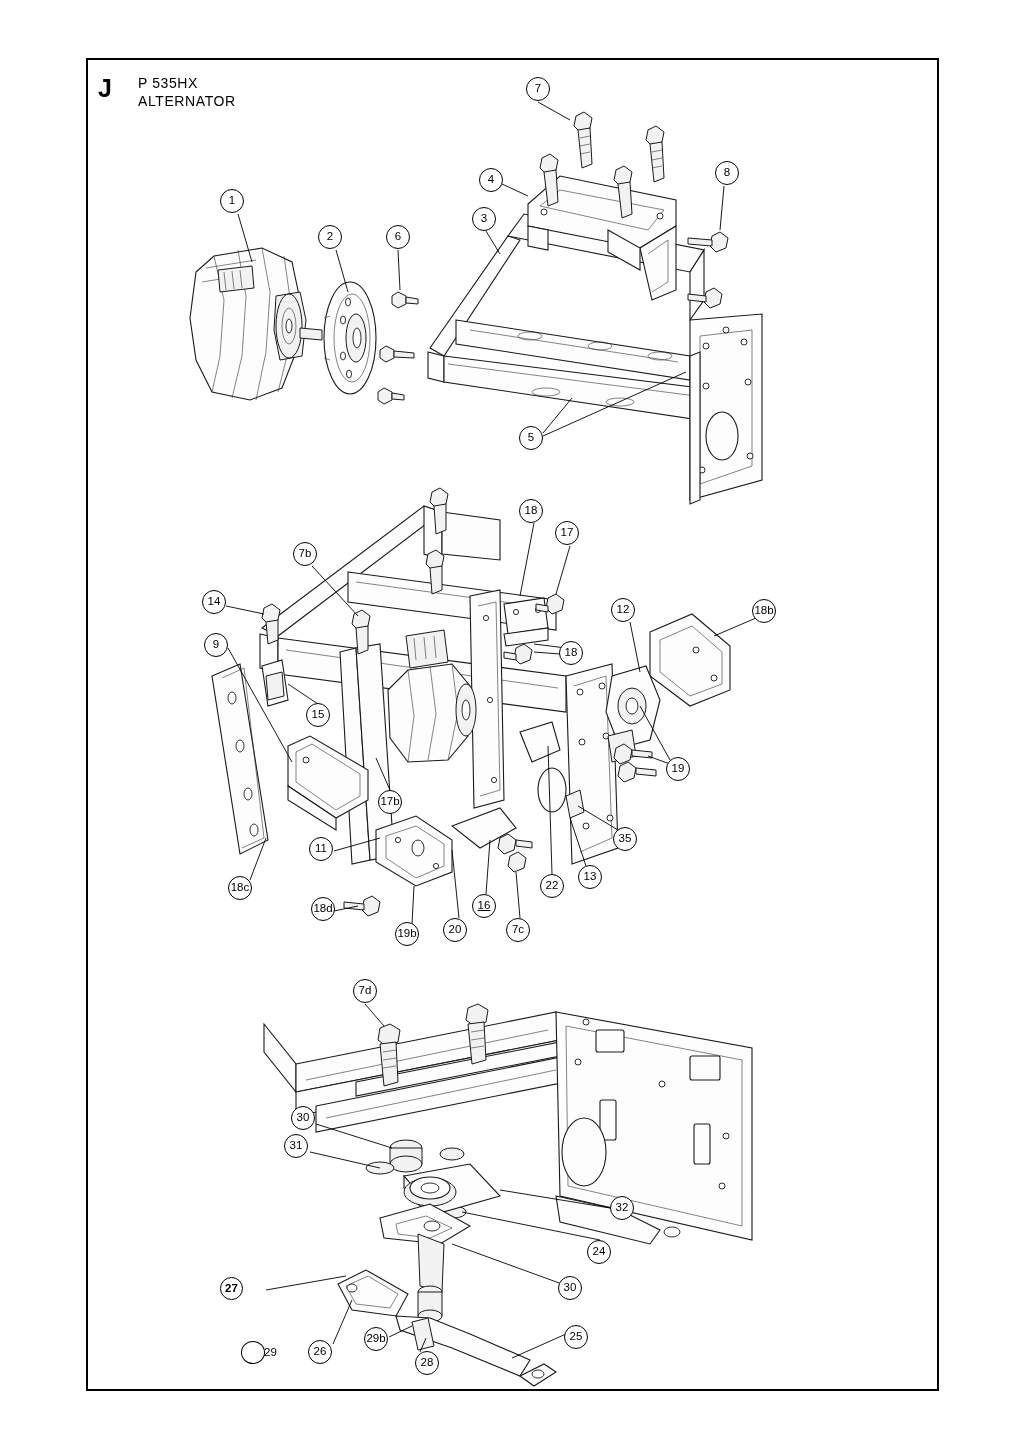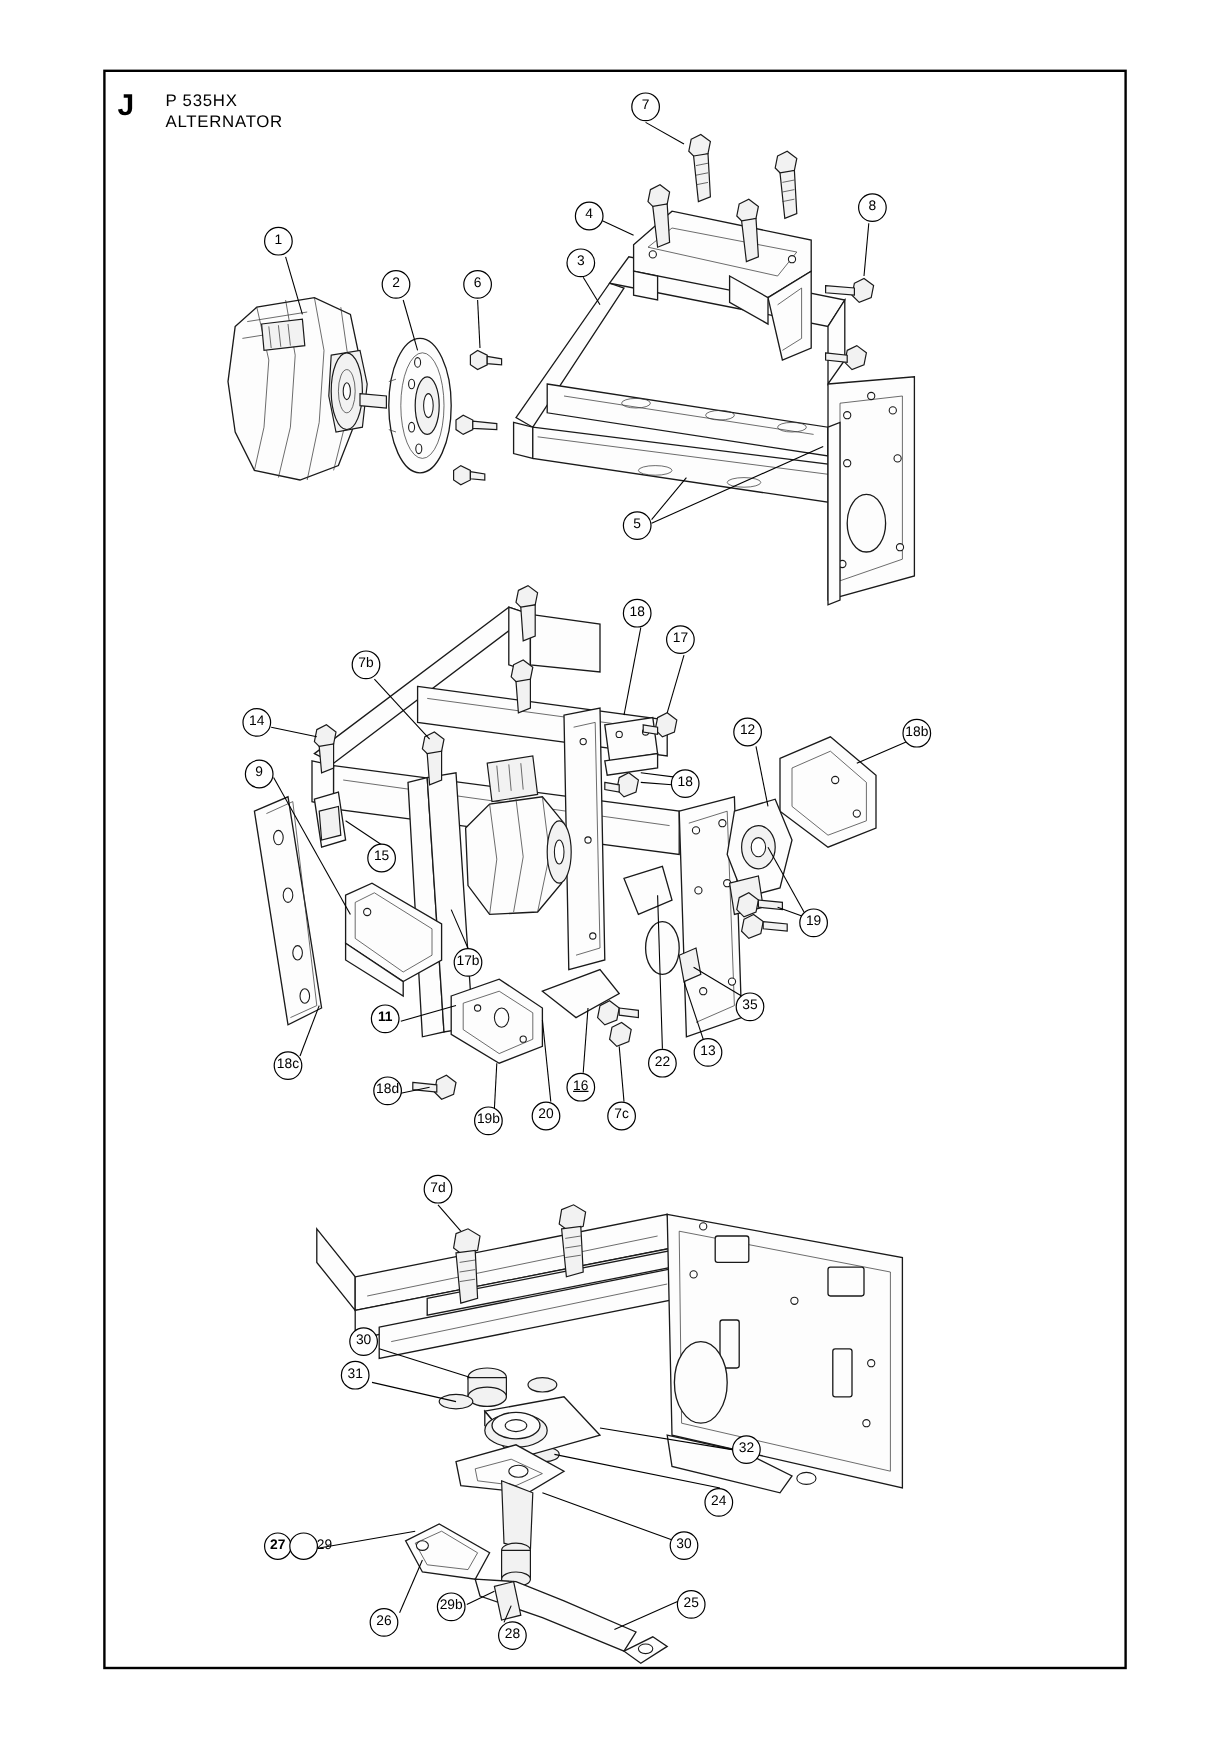--- a/index.html
+++ b/index.html
@@ -444,21 +444,21 @@
     <div class="balloon" style="left:318px; top:225px;">2</div>
     <div class="balloon" style="left:472px; top:207px;">3</div>
     <div class="balloon" style="left:479px; top:168px;">4</div>
     <div class="balloon" style="left:519px; top:426px;">5</div>
     <div class="balloon" style="left:386px; top:225px;">6</div>
     <div class="balloon" style="left:526px; top:77px;">7</div>
     <div class="balloon" style="left:715px; top:161px;">8</div>
 
     <div class="balloon" style="left:204px; top:633px;">9</div>
     <div class="balloon" style="left:519px; top:499px;">18</div>
-    <div class="balloon" style="left:309px; top:837px;font-weight:bold;">11</div>
+    <div class="balloon" style="left:309px; top:837px;">11</div>
     <div class="balloon" style="left:611px; top:598px;">12</div>
     <div class="balloon" style="left:578px; top:865px;">13</div>
     <div class="balloon" style="left:202px; top:590px;">14</div>
     <div class="balloon" style="left:306px; top:703px;">15</div>
     <div class="balloon" style="left:472px; top:894px;text-decoration:underline;">16</div>
     <div class="balloon" style="left:555px; top:521px;">17</div>
     <div class="balloon" style="left:378px; top:790px;">17b</div>
     <div class="balloon" style="left:559px; top:641px;">18</div>
     <div class="balloon" style="left:752px; top:599px;">18b</div>
     <div class="balloon" style="left:228px; top:876px;">18c</div>
@@ -470,21 +470,21 @@
     <div class="balloon" style="left:540px; top:874px;">22</div>
     <div class="balloon" style="left:293px; top:542px;">7b</div>
     <div class="balloon" style="left:506px; top:918px;">7c</div>
 
     <div class="balloon" style="left:353px; top:979px;">7d</div>
     <div class="balloon" style="left:558px; top:1276px;">30</div>
     <div class="balloon" style="left:587px; top:1240px;">24</div>
     <div class="balloon" style="left:564px; top:1325px;">25</div>
     <div class="balloon" style="left:308px; top:1340px;">26</div>
     <div class="balloon narrow" style="left:220px; top:1277px;font-weight:bold;">27</div>
-    <div class="balloon narrow" style="left:241px; top:1277px;padding-left:22px;">29</div>
+    <div class="balloon narrow" style="left:241px; top:1341px;padding-left:22px;">29</div>
     <div class="balloon" style="left:415px; top:1351px;">28</div>
     <div class="balloon" style="left:364px; top:1327px;">29b</div>
     <div class="balloon" style="left:291px; top:1106px;">30</div>
     <div class="balloon" style="left:284px; top:1134px;">31</div>
     <div class="balloon" style="left:610px; top:1196px;">32</div>
   </div>
 
 </div>
 
 </body></html>

